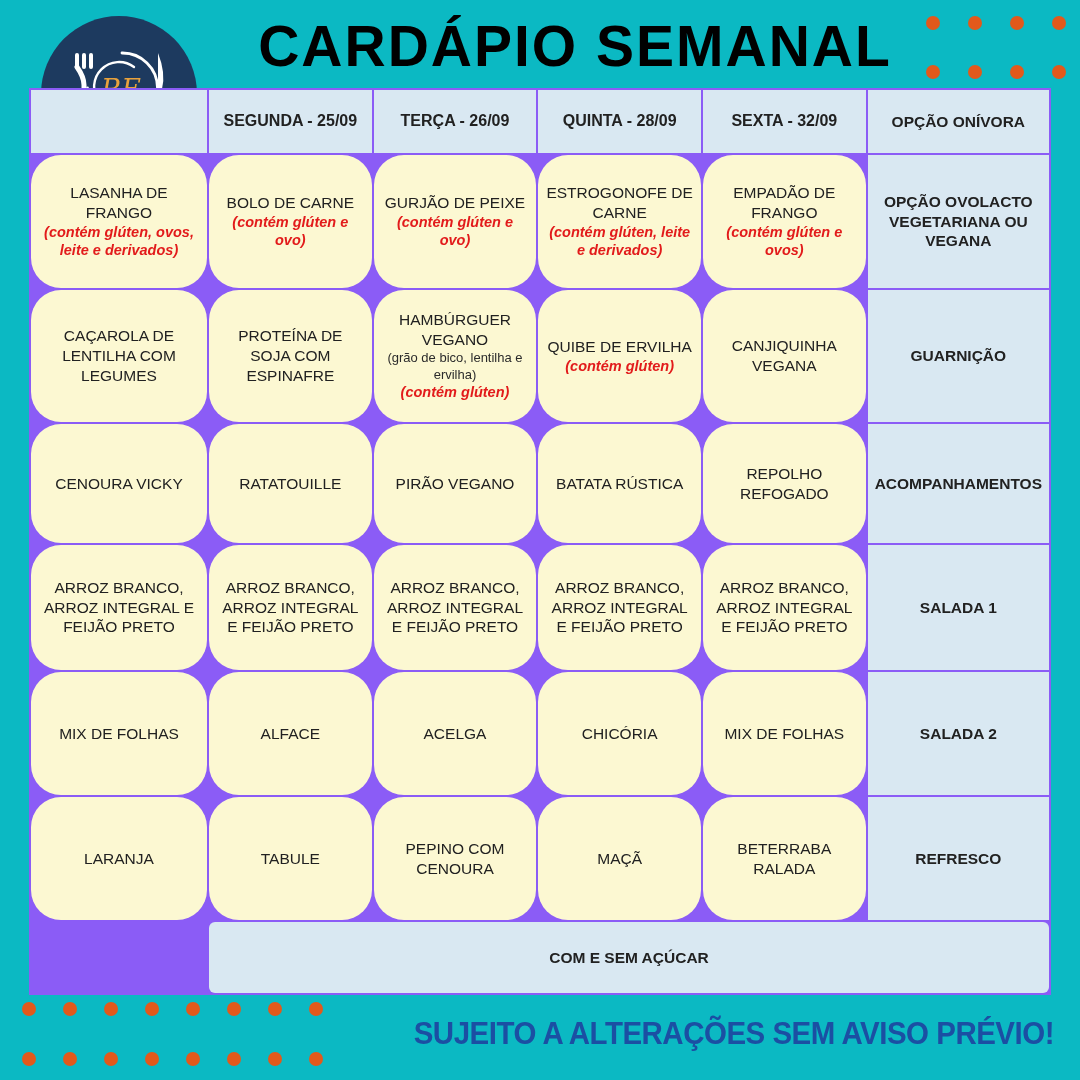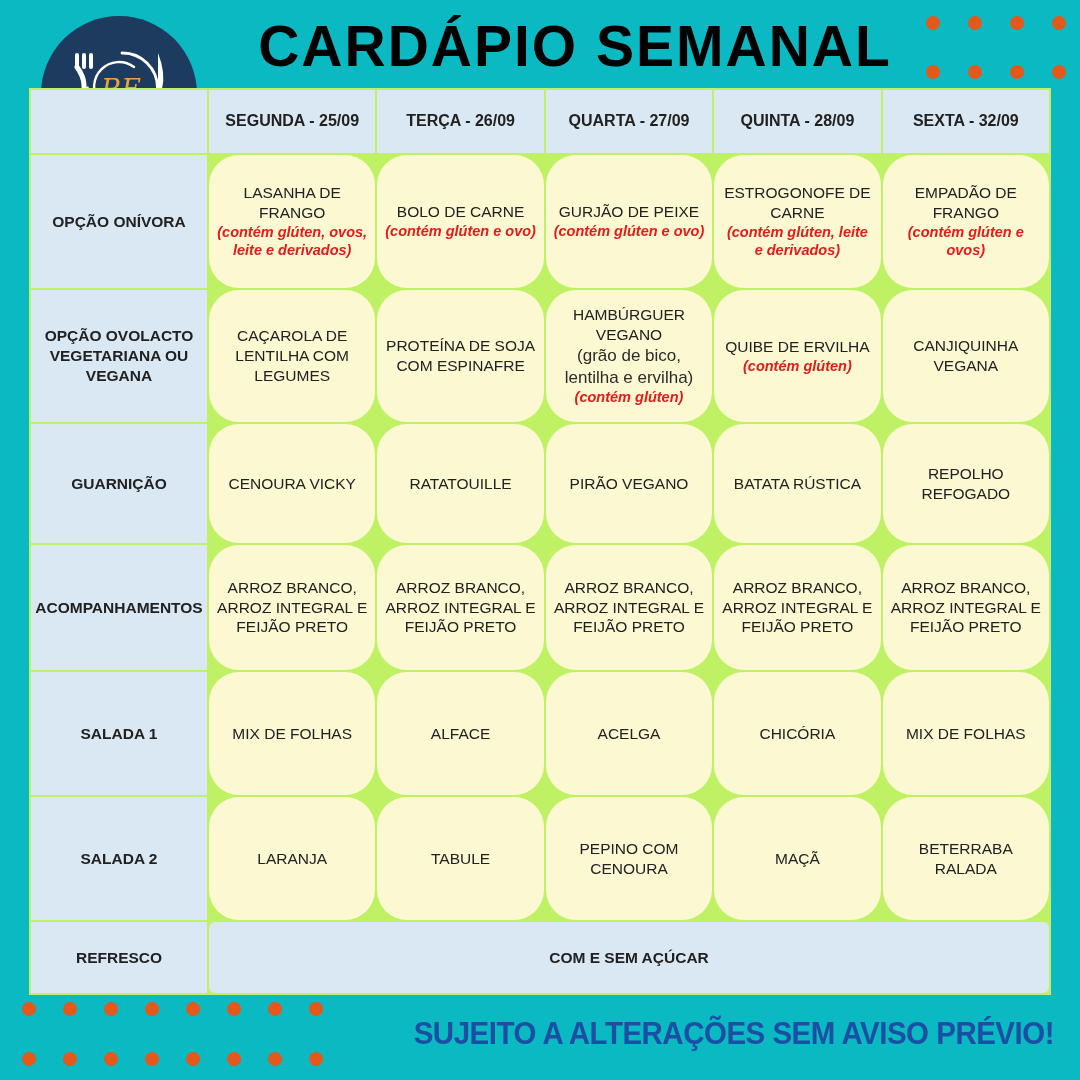--- a/index.html
+++ b/index.html
@@ -24,35 +24,35 @@
   .dots .dot{width:14px;height:14px;border-radius:50%;background:#e2591b;}
   .dots-tr{left:926px;top:16px;grid-template-columns:repeat(4,14px);column-gap:28px;row-gap:35px;}
   .dots-bl{left:22px;top:1002px;grid-template-columns:repeat(8,14px);column-gap:27px;row-gap:36px;}
 
   
   .logo{position:absolute;left:40px;top:15px;width:158px;height:158px;}
 
   
   .menu-table{
     position:absolute;left:29px;top:88px;width:1022px;height:907px;
-    box-sizing:border-box;background:#bef264;padding:2px;
+    box-sizing:border-box;background:#8b5cf6;padding:2px;
     display:grid;
     grid-template-columns:176px repeat(5,1fr);
     grid-template-rows:63px 133px 132px 119px 125px 123px 123px 71px;
     gap:2px;
   }
   .cell{
     display:flex;flex-direction:column;align-items:center;justify-content:center;
     text-align:center;padding:4px 7px;box-sizing:border-box;line-height:1.28;
   }
   .head{background:#d9e8f2;color:#212121;font-weight:bold;font-size:16px;}
   .label{background:#d9e8f2;color:#212121;font-weight:bold;font-size:15.5px;}
   .food{background:#fcf8d2;color:#212121;font-size:15.5px;border-radius:30px;}
   .food .main{white-space:pre-line;}
-  .food .sub{color:#2b2b2b;font-size:17px;}
+  .food .sub{color:#2b2b2b;font-size:13px;}
   .note{color:#e21b1b;font-weight:bold;font-style:italic;font-size:14.5px;}
   .span-cell{grid-column:2 / -1;background:#d9e8f2;color:#212121;font-weight:bold;font-size:15.5px;border-radius:6px;}
 
   
   .footer-notice{
     position:absolute;right:26px;top:1010px;width:720px;height:48px;
     display:flex;align-items:center;justify-content:flex-end;
     color:#1b4fa3;font-size:31px;font-weight:bold;white-space:nowrap;
     transform:scaleX(0.95);transform-origin:right center;letter-spacing:-0.5px;
   }
@@ -119,21 +119,20 @@
 
     <text x="79" y="143" text-anchor="middle" font-family="DejaVu Serif, serif" font-size="11.5" letter-spacing="2" fill="#ffffff">UNIRIO</text>
   </svg>
 </div>
 
 <div class="menu-table">
 
   <div class="cell head"></div>
   <div class="cell head">SEGUNDA - 25/09</div>
   <div class="cell head">TERÇA - 26/09</div>
-  <div class="cell head">QUARTA - 27/09</div>
   <div class="cell head">QUINTA - 28/09</div>
   <div class="cell head">SEXTA - 32/09</div>
 
   <div class="cell label">OPÇÃO ONÍVORA</div>
   <div class="cell food">
       <span class="main">LASANHA DE FRANGO</span>
       <span class="note">(contém glúten, ovos, leite e derivados)</span>
     </div>
   <div class="cell food">
       <span class="main">BOLO DE CARNE</span>

